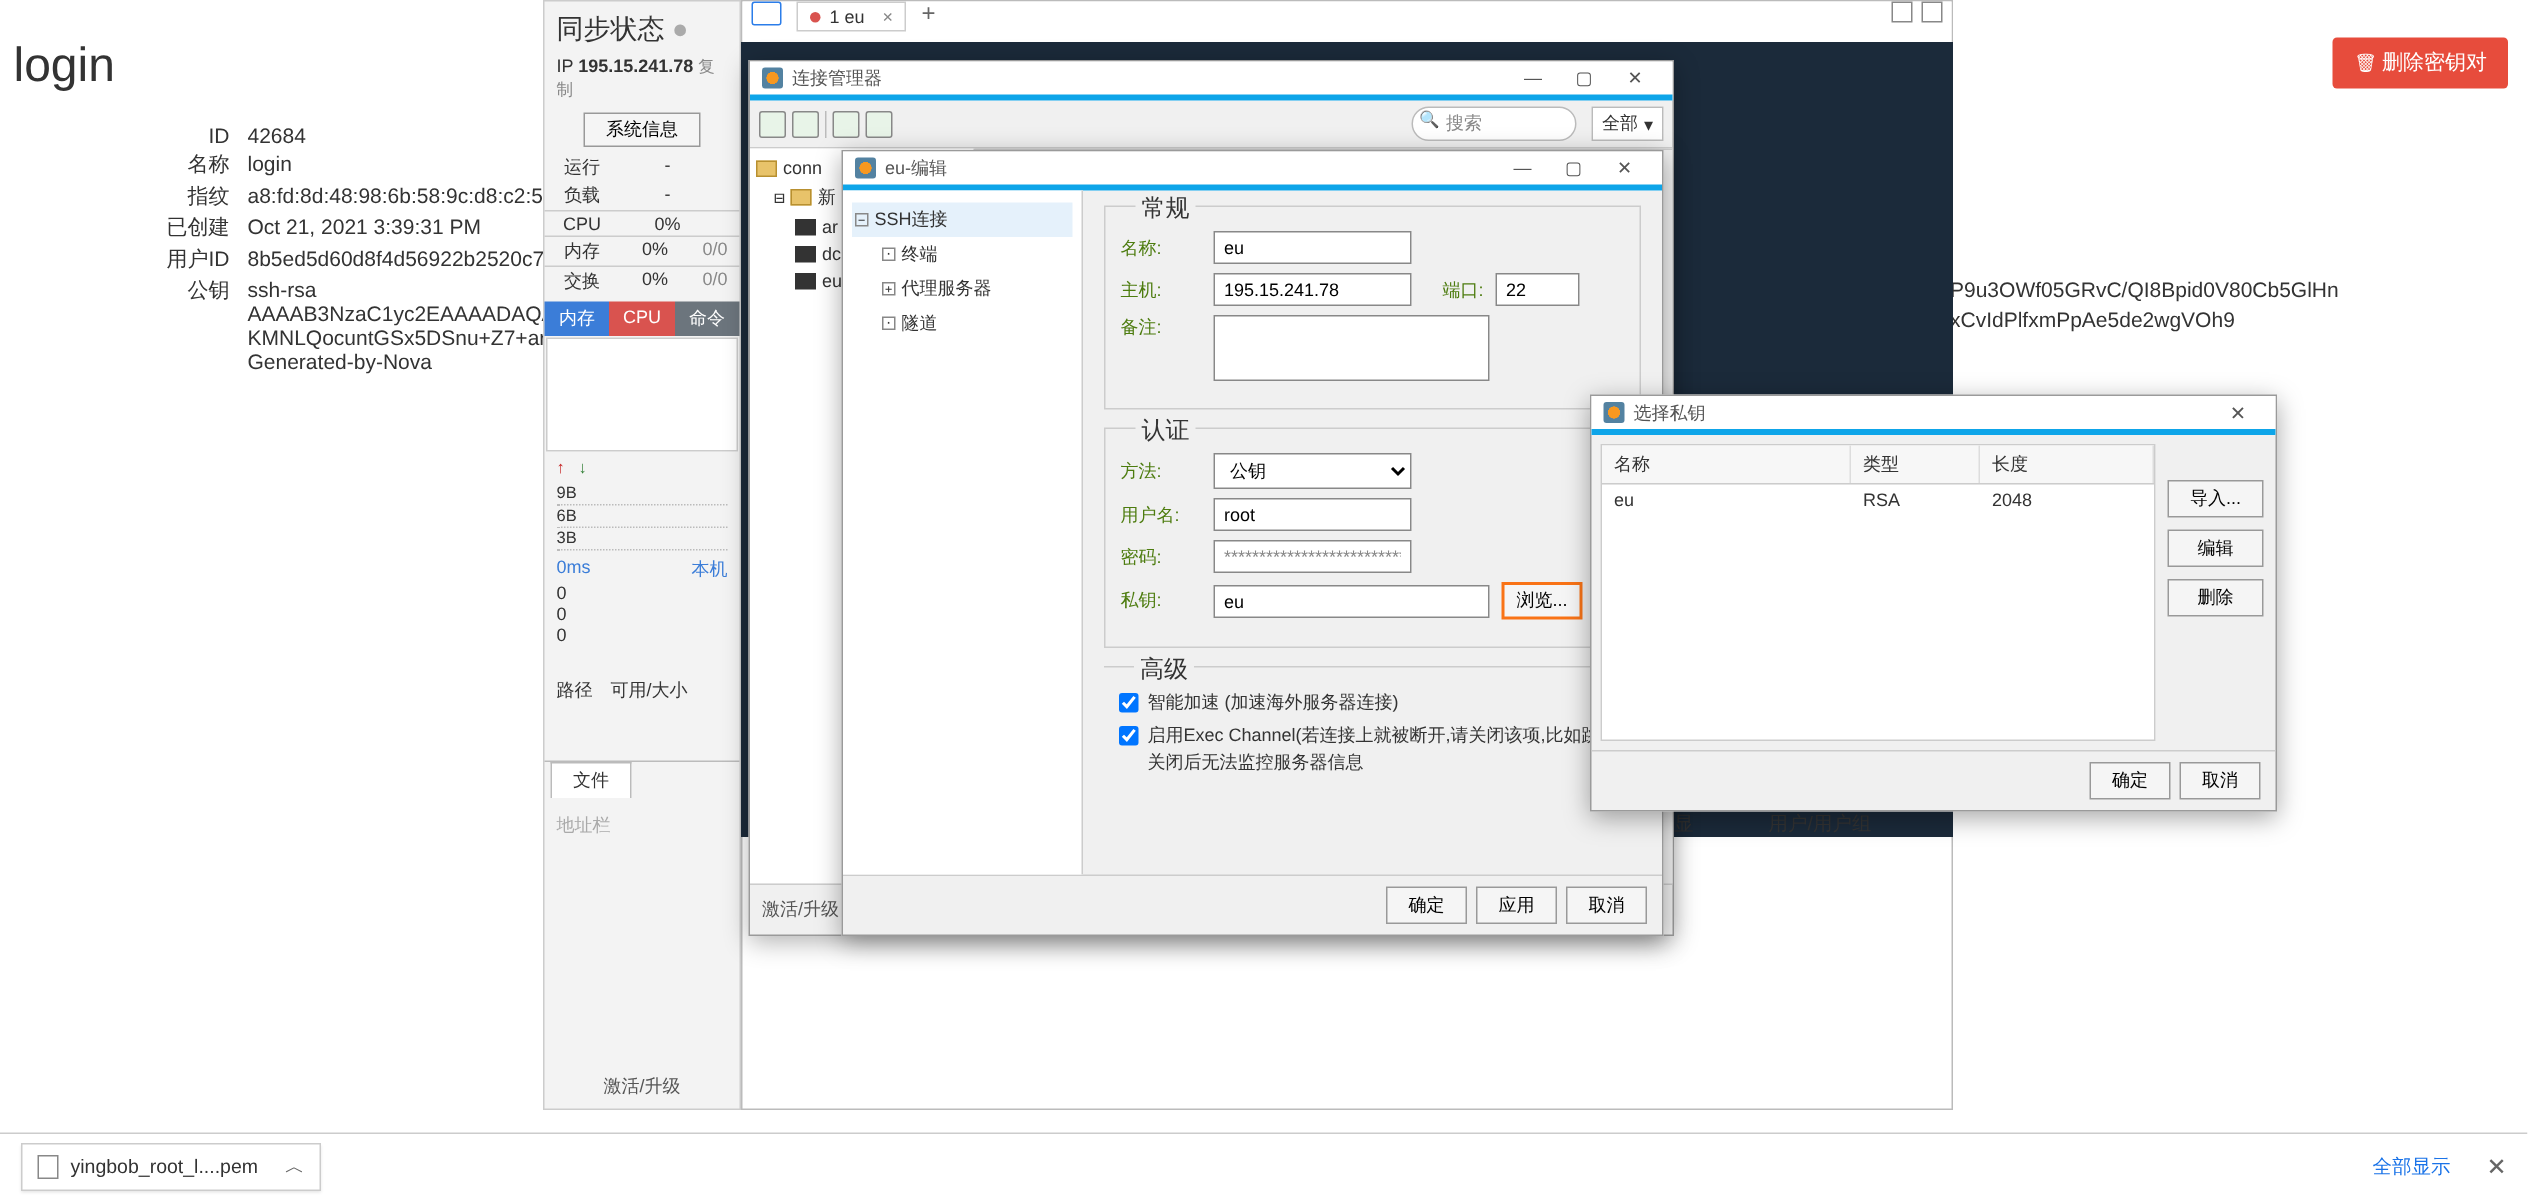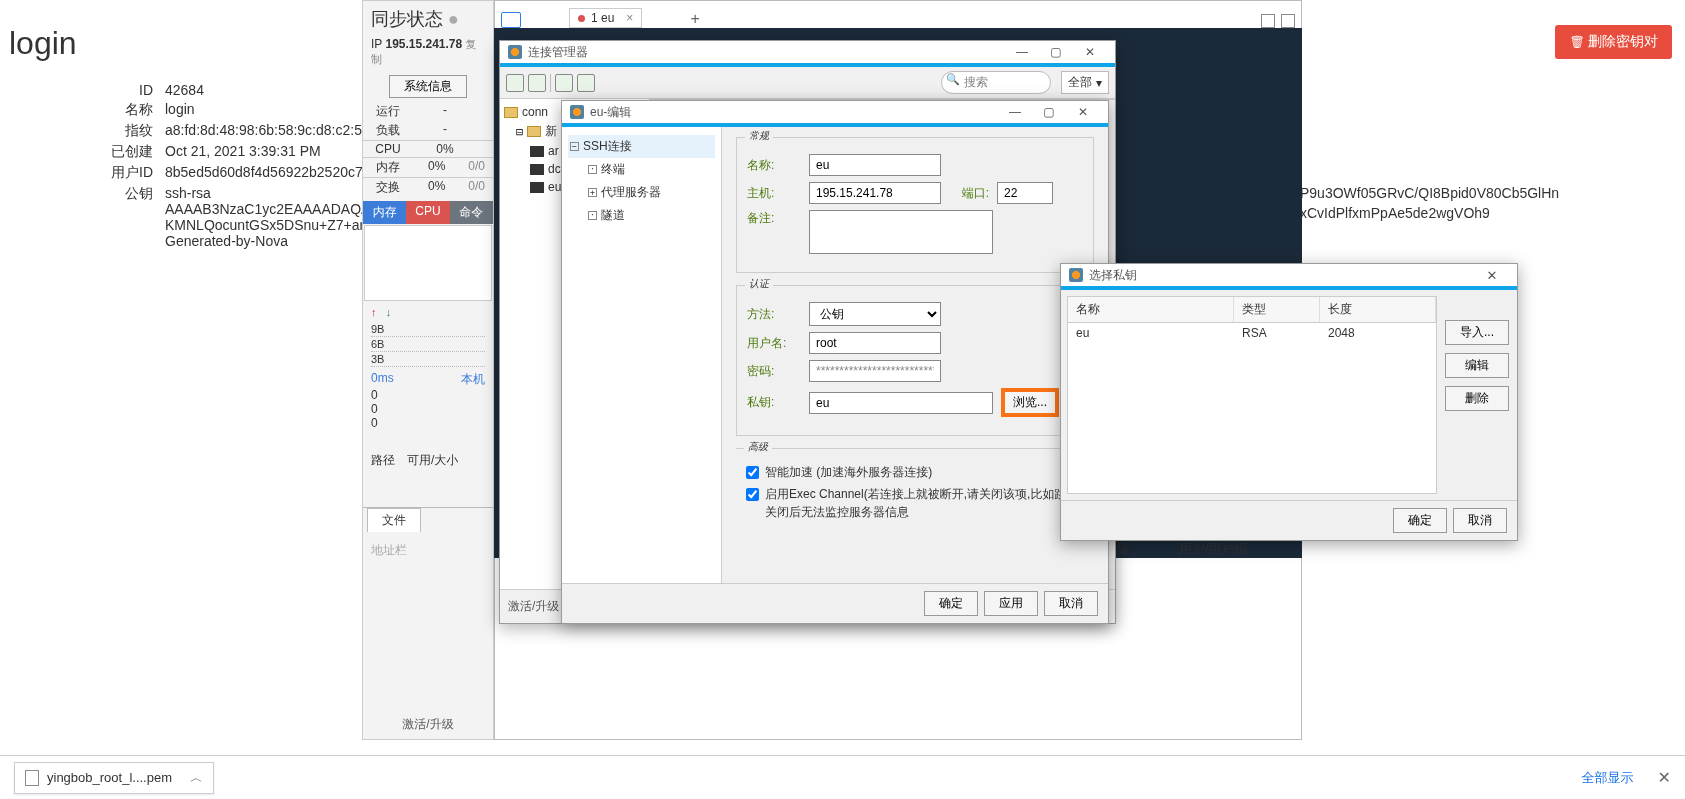--- a/index.html
+++ b/index.html
@@ -39,21 +39,21 @@
 .ms-block { padding: 4px 8px; font-size: 12px; }
 .ms-block .ms0 { color: #3b7dd8; }
 .ms-block .host { float: right; color: #3b7dd8; }
 .path-hdr { margin-top: 14px; padding: 4px 8px; font-size: 12px; display: flex; gap: 12px; }
 .file-tab-row { margin-top: 34px; border-top: 1px solid #bbb; }
 .file-tab { display: inline-block; background: #fff; border: 1px solid #bbb; border-bottom: none; padding: 3px 14px; font-size: 12px; margin-left: 4px; }
 .addr-lbl { padding: 10px 8px; color: #aaa; font-size: 12px; }
 
 
 .ssh-bg { position: absolute; left: 494px; top: 0; width: 808px; height: 740px; background: #fff; border: 1px solid #bbb; }
-.ssh-titlebar { height: 28px; background: #fff; border-bottom: 1px solid #ccc; display: flex; align-items: flex-end; padding: 0 6px; font-size: 12px; gap: 38px; }
+.ssh-titlebar { height: 28px; background: #fff; border-bottom: 1px solid #ccc; display: flex; align-items: flex-start; padding: 0 6px; font-size: 12px; }
 .ssh-titlebar .open-icon { width: 20px; height: 16px; border: 1.5px solid #2b7de9; border-radius: 2px; position: relative; margin-right: 10px; }
 .ssh-titlebar .tab { border: 1px solid #ccc; padding: 2px 8px; display: flex; align-items: center; gap: 6px; }
 .ssh-titlebar .dot { width: 7px; height: 7px; background: #d9534f; border-radius: 50%; }
 .ssh-titlebar .x { color: #888; margin-left: 6px; }
 .ssh-titlebar .plus { margin-left: 10px; color: #666; font-size: 16px; }
 .ssh-titlebar .layout-icons { margin-left: auto; display: flex; gap: 6px; }
 .ssh-titlebar .layout-icons span { width: 14px; height: 14px; border: 1.5px solid #888; }
 .dark-area { position: absolute; left: 494px; top: 28px; width: 808px; height: 530px; background: #1b2a3a; }
 
 
@@ -83,31 +83,31 @@
 
 .edit-dlg { position: absolute; left: 561px; top: 100px; width: 548px; height: 524px; background: #f0f0f0; border: 1px solid #9a9a9a; box-shadow: 0 4px 16px rgba(0,0,0,.35); }
 .edit-body { display: flex; height: calc(100% - 26px - 40px); }
 .edit-tree { width: 160px; background: #fff; border-right: 1px solid #ccc; padding: 8px 6px; font-size: 12px; }
 .edit-tree .tn { padding: 3px 2px; display: flex; align-items: center; gap: 4px; }
 .edit-tree .tn.sel { background: #e5f1fb; }
 .edit-tree .ind { padding-left: 20px; }
 .tree-box { width: 9px; height: 9px; border: 1px solid #888; display: inline-flex; align-items: center; justify-content: center; font-size: 8px; line-height: 1; font-family: monospace; }
 .edit-form { flex: 1; padding: 10px 14px; font-size: 12px; overflow: hidden; }
 .group { border: 1px solid #ccc; padding: 10px 10px 12px; margin-bottom: 12px; position: relative; }
-.group > .legend { position: absolute; top: -9px; left: 8px; background: #f0f0f0; padding: 0 4px; font-size: 10px; font-style: italic; }
+.group > .legend { position: absolute; top: -9px; left: 20px; background: #f0f0f0; padding: 0 4px; font-size: 16px; }
 .frow { display: flex; align-items: center; margin: 6px 0; gap: 8px; }
 .frow .flk { width: 54px; color: #4d7c0f; }
 .frow input[type=text], .frow textarea, .frow select { border: 1px solid #888; padding: 3px 6px; font-size: 12px; background: #fff; }
 .frow .w130 { width: 132px; }
 .frow .w180 { width: 184px; }
 .frow .w54 { width: 56px; }
 .frow textarea { width: 184px; height: 44px; resize: none; }
 .pwd-disabled { color: #aaa; }
 .pwd-disabled input { background: #f0f0f0; color: #888; border-color: #bbb; }
-.browse-btn { border: 4px solid #f97316; background: #f5f5f5; padding: 2px 8px; font-size: 12px; cursor: pointer; }
+.browse-btn { border: 2px solid #f97316; background: #f5f5f5; padding: 2px 8px; font-size: 12px; cursor: pointer; }
 .adv-check { display: flex; align-items: flex-start; gap: 6px; margin: 4px 0; font-size: 12px; line-height: 1.5; }
 .adv-check input { margin-top: 3px; }
 .edit-foot { height: 40px; border-top: 1px solid #ccc; display: flex; align-items: center; justify-content: flex-end; padding: 0 10px; gap: 6px; }
 .dlg-btn { border: 1px solid #999; background: #f5f5f5; padding: 3px 14px; font-size: 12px; cursor: pointer; }
 
 
 .key-dlg { position: absolute; left: 1060px; top: 263px; width: 458px; height: 278px; background: #f0f0f0; border: 1px solid #9a9a9a; box-shadow: 0 4px 16px rgba(0,0,0,.35); }
 .key-dlg .dlg-title .winbtn { font-size: 13px; }
 .key-body { display: flex; height: calc(100% - 26px - 40px); }
 .key-list { flex: 1; background: #fff; border: 1px solid #ccc; margin: 6px 0 6px 6px; font-size: 12px; }

